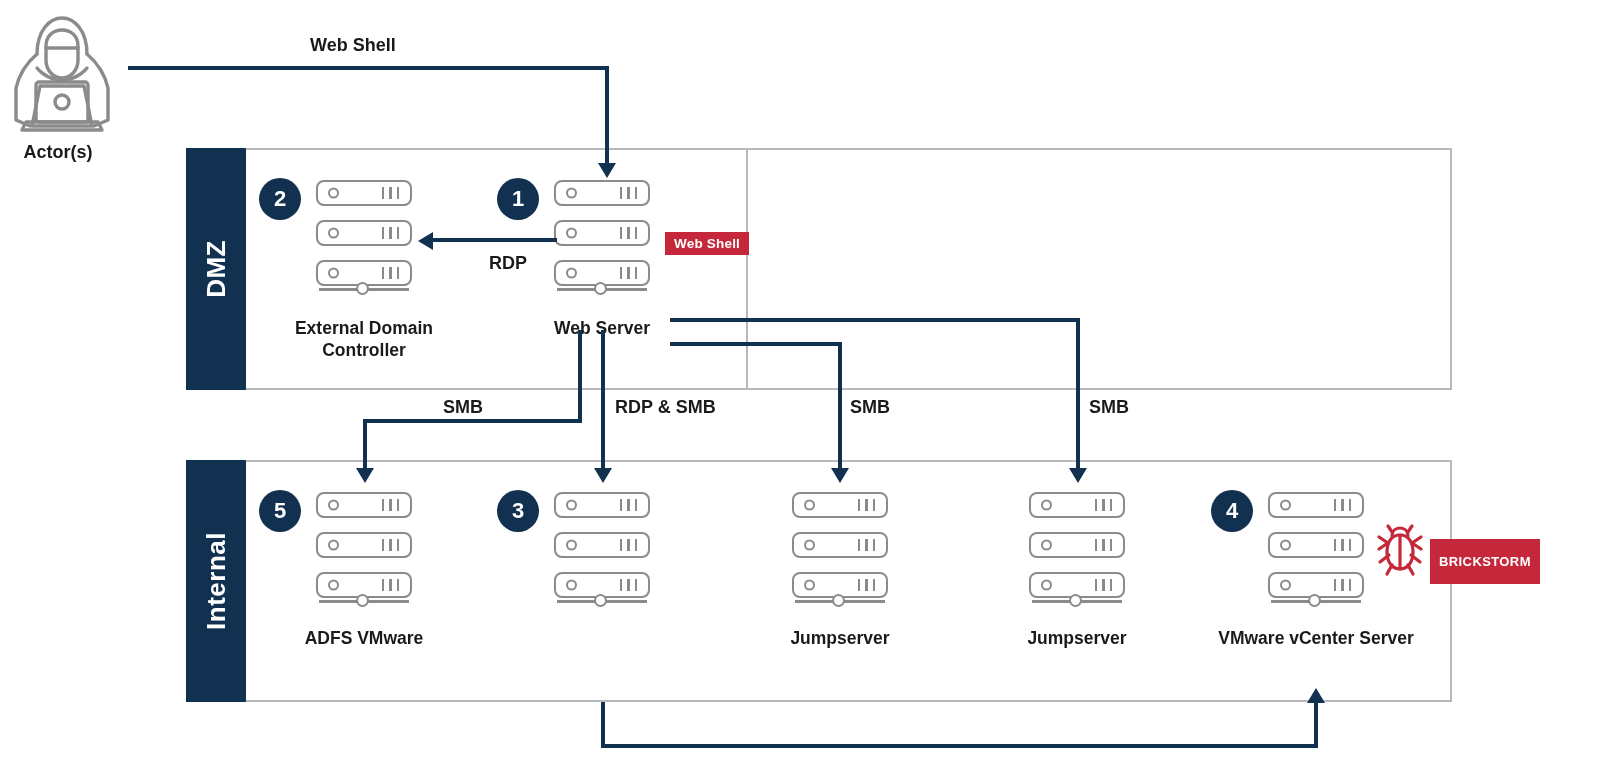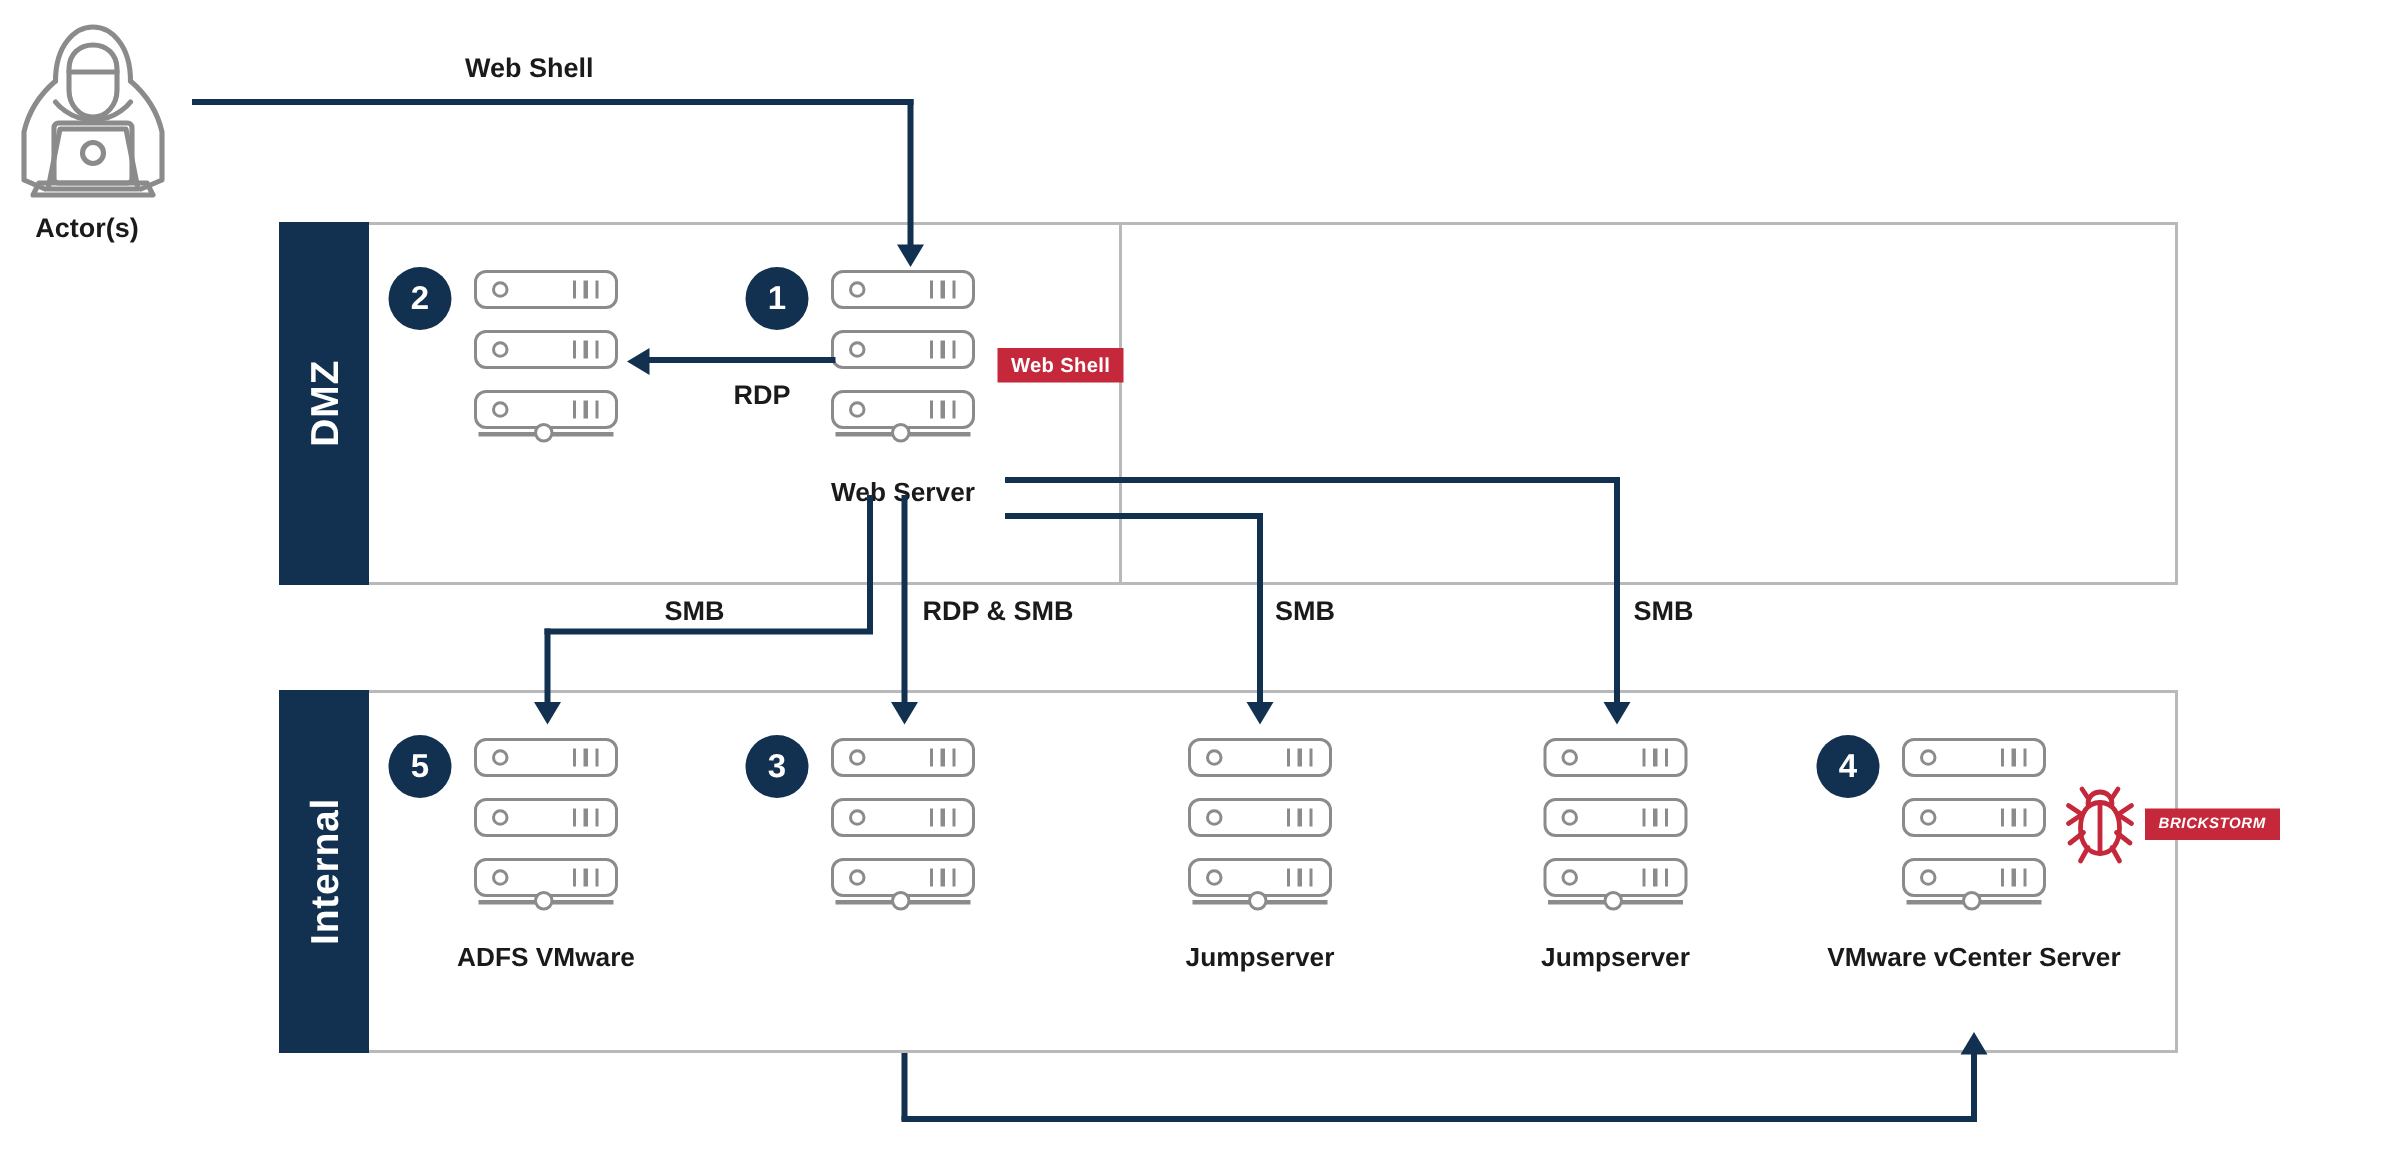--- a/index.html
+++ b/index.html
@@ -37,21 +37,21 @@
   .arrow{position:absolute;width:0;height:0;}
   .arrow.down{border-left:9px solid transparent;border-right:9px solid transparent;border-top:15px solid #12304f;}
   .arrow.up{border-left:9px solid transparent;border-right:9px solid transparent;border-bottom:15px solid #12304f;}
   .arrow.left{border-top:9px solid transparent;border-bottom:9px solid transparent;border-right:15px solid #12304f;}
 
   .edge-label{position:absolute;font-size:18px;font-weight:bold;color:#1a1a1a;white-space:nowrap;}
 
   
   .tag{position:absolute;background:#c4283a;color:#ffffff;font-weight:bold;display:flex;align-items:center;justify-content:center;}
   .tag.webshell{font-size:13.5px;padding:4px 9px;letter-spacing:.2px;}
-  .tag.brickstorm{font-size:10px;padding:5px 9px;letter-spacing:.4px;font-style:italic;}
+  .tag.brickstorm{font-size:13px;padding:15px 9px;letter-spacing:.4px;}
 
   .inner-line{position:absolute;background:#b9b9b9;}
 
   .actor-label{position:absolute;font-size:18px;font-weight:bold;color:#1a1a1a;text-align:center;width:140px;}
 </style>
 </head>
 <body>
 
 <div id="stage">
 
@@ -109,20 +109,21 @@
           <span class="bars">
             <i></i>
             <i></i>
             <i></i>
           </span>
         </div>
       <div class="base"></div>
         <div class="knob"></div>
     </div>
   </div>
+  <div class="node-label" style="left:259px;top:318px;">External Domain Controller</div>
 
   <div class="step" style="left:497px;top:178px;">1</div>
   <div class="node" style="left:554px;top:180px;">
     <div class="rack">
       <div class="unit" style="top:0;">
           <span class="led"></span>
           <span class="bars">
             <i></i>
             <i></i>
             <i></i>

